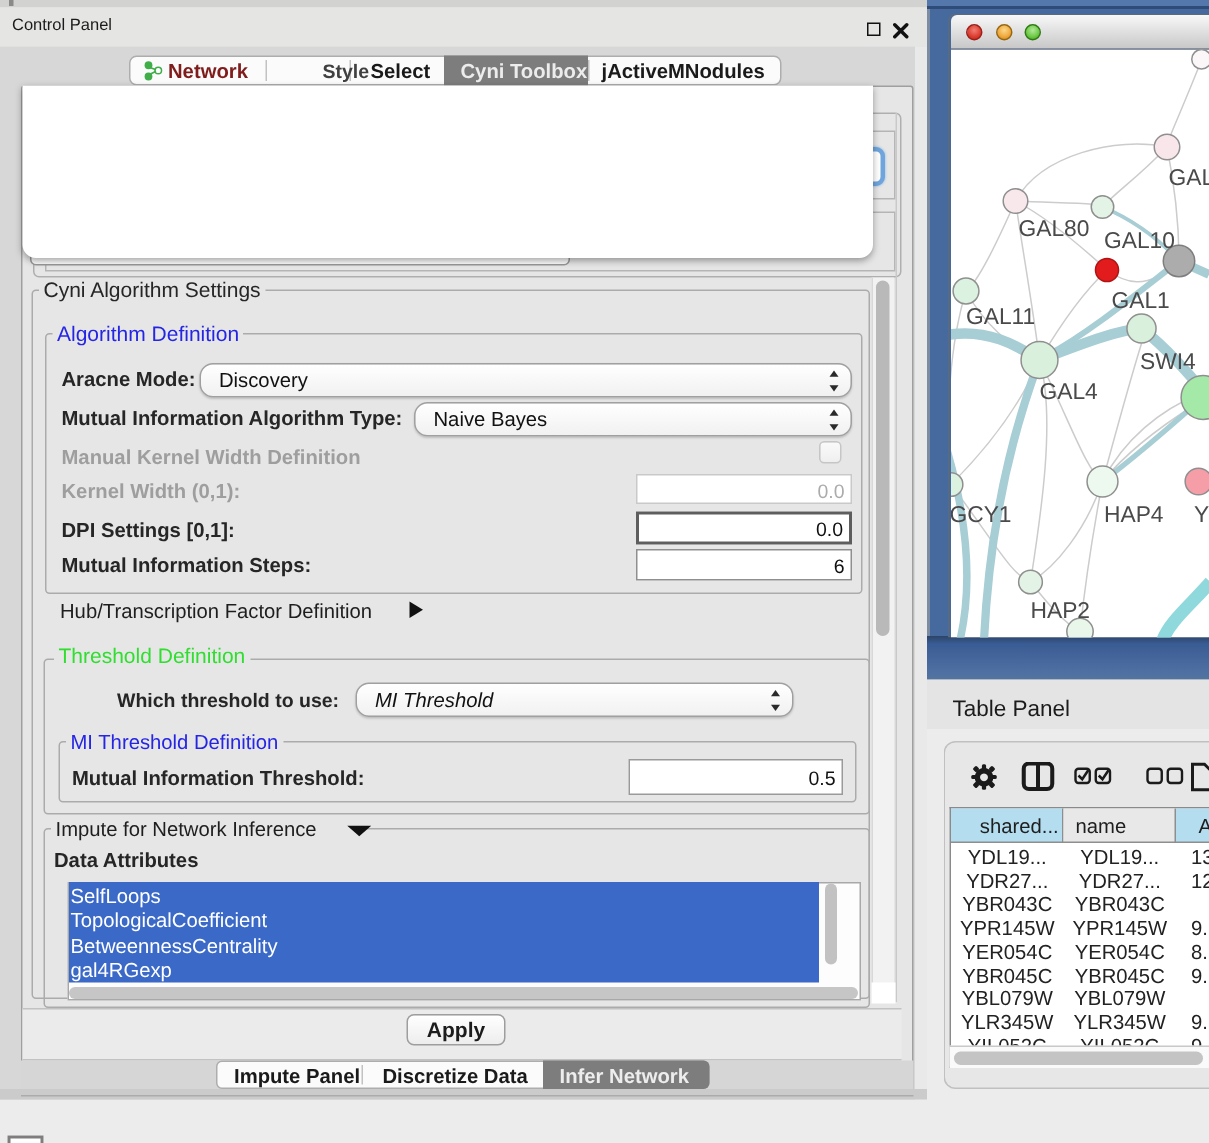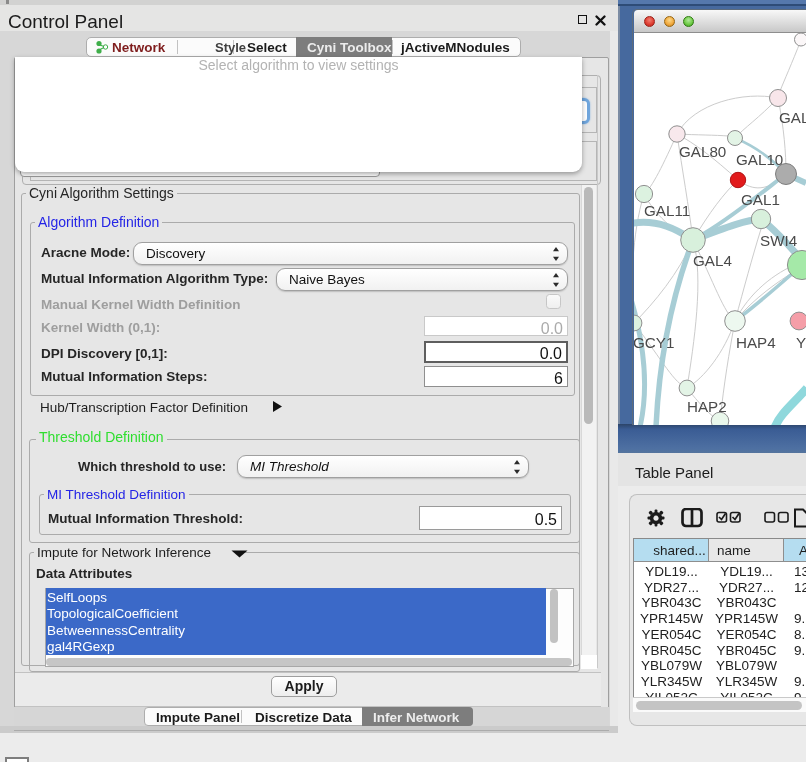--- a/index.html
+++ b/index.html
@@ -4,31 +4,31 @@
 <style>
 html,body{margin:0;padding:0;}
 .stage{position:relative;width:806px;height:762px;background:#ECECEC;font-family:"Liberation Sans",sans-serif;overflow:hidden;}
 .a{position:absolute;}
 .grp{position:absolute;border:1px solid #ABABAB;border-radius:3px;}
 .gtitle{position:absolute;background:#E6E6E6;padding:0 3px;font-size:14px;line-height:14px;white-space:nowrap;}
 .lbl{position:absolute;font-size:13.5px;font-weight:bold;color:#262626;white-space:nowrap;}
 .combo{position:absolute;background:linear-gradient(#FFFFFF,#F1F1F1);border:1px solid #A0A0A0;border-radius:9px;font-size:13.5px;color:#111;box-shadow:0 1px 1.5px rgba(0,0,0,0.18);}
 .combo .ct{position:absolute;left:12px;top:2.5px;white-space:nowrap;}
 .carr{position:absolute;right:7px;top:2.5px;width:8px;height:16px;}
-.inp{position:absolute;background:#fff;font-size:16px;color:#111;}
+.inp{position:absolute;background:#fff;font-size:13px;color:#111;}
 .itx{position:absolute;right:4px;top:3px;}
 </style>
 </head>
 <body>
 <div class="stage">
 
   <div class="a" style="left:0;top:0;width:618px;height:5px;background:#D2D2D1;"></div>
   <div class="a" style="left:6px;top:0;width:3px;height:4px;background:#8a8a8a;"></div>
   <div class="a" style="left:0;top:5px;width:618px;height:26px;background:#E5E5E4;"></div>
-  <div class="a" style="left:8px;top:11px;font-size:19px;color:#1b1b1b;">Control Panel</div>
+  <div class="a" style="left:8px;top:11px;font-size:11px;color:#1b1b1b;">Control Panel</div>
 
   <div class="a" style="left:578px;top:15px;width:9px;height:9px;border:1.5px solid #111;box-sizing:border-box;"></div>
   <svg class="a" style="left:595px;top:15px;" width="11" height="11" viewBox="0 0 11 11">
       <path d="M1.5 1.5 L9.5 9.5 M9.5 1.5 L1.5 9.5" stroke="#111" stroke-width="2.3" stroke-linecap="round"></path>
     </svg>
 
   <div class="a" style="left:0;top:31px;width:618px;height:703px;background:#D7D7D7;"></div>
   <div class="a" style="left:610px;top:31px;width:8px;height:703px;background:#E9E9E9;"></div>
   <div class="a" style="left:0;top:733px;width:618px;height:29px;background:#ECECEC;"></div>
 
@@ -88,21 +88,21 @@
   </div>
 
   <div class="lbl" style="left:41px;top:297px;color:#9E9E9E;">Manual Kernel Width Definition</div>
   <div class="a" style="left:546px;top:294px;width:15px;height:15px;background:linear-gradient(#FAFAFA,#EFEFEF);border:1px solid #C6C6C6;border-radius:3.5px;box-sizing:border-box;"></div>
 
   <div class="lbl" style="left:41px;top:320px;color:#9E9E9E;">Kernel Width (0,1):</div>
   <div class="inp" style="left:424px;top:316px;width:144px;height:20px;border:1px solid #C9C9C9;box-sizing:border-box;color:#ABABAB;">
       <span class="itx">0.0</span>
     </div>
 
-  <div class="lbl" style="left:41px;top:346px;">DPI Discovery [0,1]:</div>
+  <div class="lbl" style="left:41px;top:346px;">DPI Settings [0,1]:</div>
   <div class="inp" style="left:424px;top:341px;width:144px;height:22px;border:2px solid #5E5E5E;box-sizing:border-box;">
       <span class="itx" style="top:2px;">0.0</span>
     </div>
 
   <div class="lbl" style="left:41px;top:369px;">Mutual Information Steps:</div>
   <div class="inp" style="left:424px;top:366px;width:144px;height:21px;border:1px solid #8F8F8F;box-sizing:border-box;">
       <span class="itx">6</span>
     </div>
 
   <div class="a" style="left:40px;top:400px;font-size:13.5px;color:#1e1e1e;">Hub/Transcription Factor Definition</div>
@@ -153,21 +153,20 @@
   <div class="a" style="left:144px;top:707px;width:329px;height:19px;background:#FBFBFB;border:1px solid #ADADAD;border-radius:4px;box-sizing:border-box;"></div>
   <div class="a" style="left:241px;top:710px;width:1px;height:13px;background:#C2C2C2;"></div>
   <div class="a" style="left:362px;top:707px;width:111px;height:19px;background:#7D7D7D;border-radius:0 4px 4px 0;"></div>
   <div class="a" style="left:156px;top:710px;font-size:13.5px;font-weight:bold;color:#1a1a1a;">Impute Panel</div>
   <div class="a" style="left:255px;top:710px;font-size:13.5px;font-weight:bold;color:#1a1a1a;">Discretize Data</div>
   <div class="a" style="left:373px;top:710px;font-size:13.5px;font-weight:bold;color:#EDEDED;">Infer Network</div>
 
   <div class="a" style="left:5px;top:757px;width:20px;height:8px;background:#fff;border:2px solid #7E7E7E;"></div>
 
   <div class="a" style="left:15px;top:57px;width:567px;height:115px;background:#FFFFFF;border-radius:0 0 9px 9px;box-shadow:0 2px 5px rgba(0,0,0,0.35);"></div>
-  <div class="a" style="left:15px;top:57px;width:567px;text-align:center;font-size:14px;color:#B3B3B3;">Select algorithm to view settings</div>
 
   <div class="a" style="left:618px;top:0;width:188px;height:453px;background:#46699E;"></div>
   <div class="a" style="left:618px;top:0;width:2px;height:453px;background:#7C8CA3;"></div>
   <div class="a" style="left:618px;top:0;width:188px;height:4px;background:#5578AC;"></div>
   <div class="a" style="left:618px;top:4px;width:188px;height:2px;background:#2E4C77;"></div>
   <div class="a" style="left:618px;top:424px;width:188px;height:29px;background:linear-gradient(#2C4468,#3A5C94 18%,#4E70A2 85%,#54749D);"></div>
 
   <div class="a" style="left:632px;top:9px;width:174px;height:416px;border:1.2px solid #5C6B7C;border-right:none;border-radius:5px 0 0 0;box-sizing:border-box;"></div>
   <div class="a" style="left:633.5px;top:10px;width:172.5px;height:23px;background:linear-gradient(#F8F8F8,#C8C8C8);border-radius:4px 0 0 0;border-bottom:1px solid #8E8E8E;box-sizing:border-box;"></div>
   <div class="a" style="left:644px;top:16px;width:11px;height:11px;border-radius:50%;background:radial-gradient(circle at 50% 35%,#F07E72,#DD3C30 60%,#B7251B);border:0.5px solid #9A2018;box-sizing:border-box;"></div>

